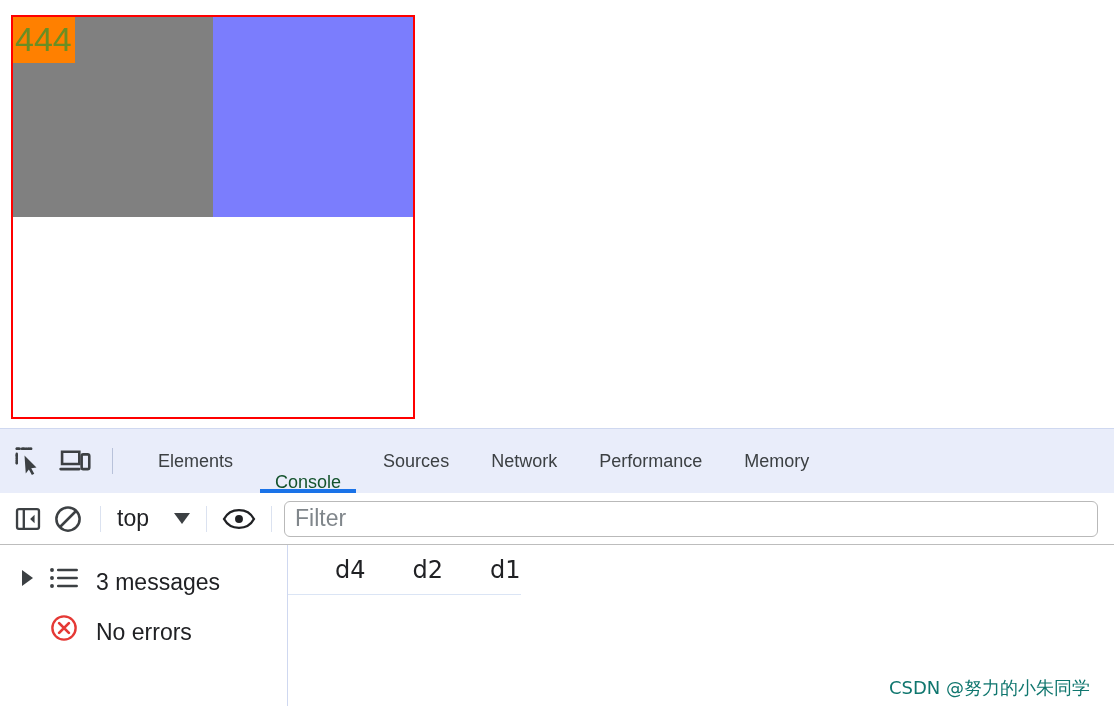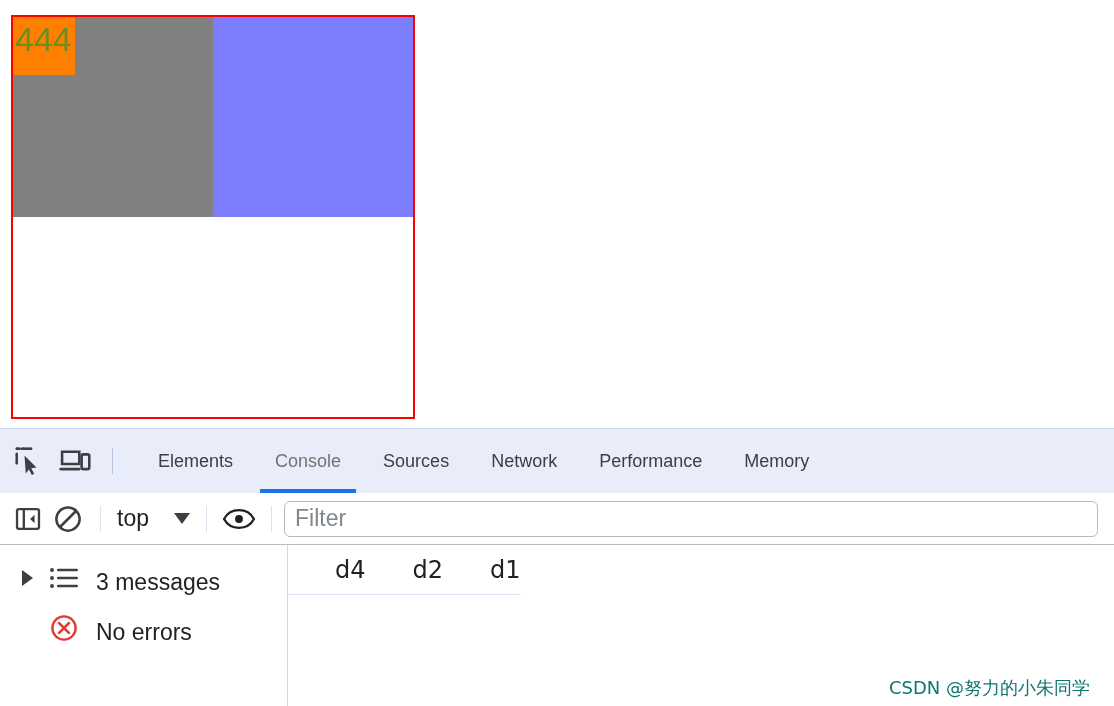--- a/index.html
+++ b/index.html
@@ -62,21 +62,21 @@
     width: 200px;
     height: 200px;
     background: #7b7dfd;
   }
 
   .box-orange {
     position: absolute;
     left: 0;
     top: 0;
     width: 62px;
-    height: 58px;
+    height: 46px;
     background: #ff8000;
     color: #6b8e23;
     font-size: 34px;
     line-height: 44px;
     font-family: "Liberation Sans", sans-serif;
     padding-left: 2px;
     box-sizing: border-box;
     overflow: hidden;
   }
 
@@ -136,21 +136,22 @@
     align-items: center;
     padding: 0 21px;
     font-size: 18px;
     color: #3c4043;
     cursor: pointer;
     position: relative;
     white-space: nowrap;
   }
 
   .tab.active {
-    color: #737373;
+    color: #14532d;
+    align-items: flex-end;
   }
 
   .tab.active::after {
     content: "";
     position: absolute;
     left: 6px;
     right: 6px;
     bottom: 0;
     height: 4px;
     background: #1a73e8;

